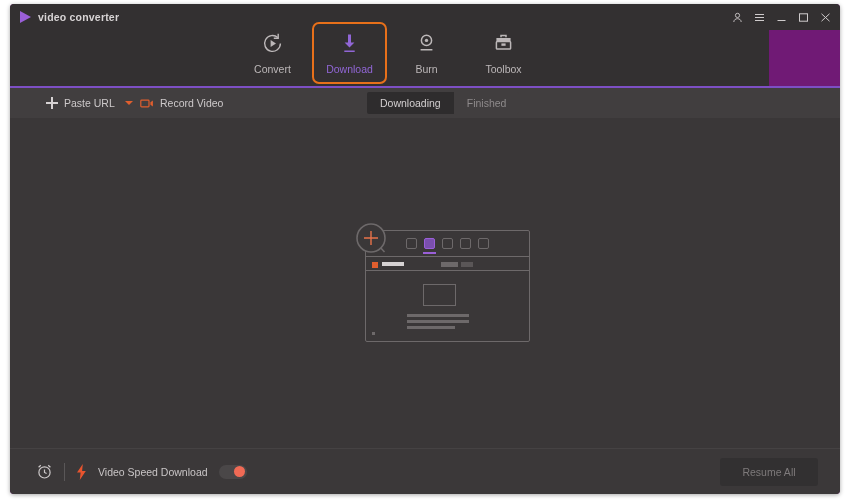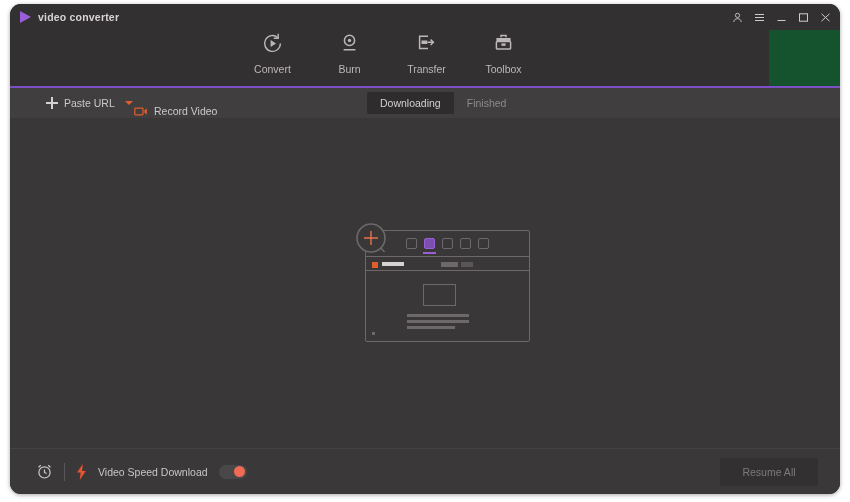--- a/index.html
+++ b/index.html
@@ -11,22 +11,22 @@
     overflow: hidden;
     font-family: "Liberation Sans", sans-serif;
   }
 
   #app {
     position: absolute;
     left: 10px;
     top: 4px;
     width: 830px;
     height: 490px;
-    background: #14532d;
-    border-radius: 11px;
+    background: #701a75;
+    border-radius: 4px;
     overflow: hidden;
     box-shadow: 0 1px 4px rgba(0,0,0,0.35);
   }
 
   
   .titlebar {
     position: absolute;
     left: 0; top: 0;
     width: 830px; height: 26px;
     background: #333031;
@@ -117,21 +117,21 @@
   .tb-btn {
     position: absolute;
     display: flex;
     align-items: center;
     gap: 6px;
     height: 30px;
     font-size: 10.5px;
     color: #cdc9ca;
   }
   .tb-paste { left: 36px; }
-  .tb-record { left: 124px; margin-top: 8px; }
+  .tb-record { left: 130px; }
   .plus-ico {
     width: 12px; height: 12px;
     position: relative;
   }
   .plus-ico:before, .plus-ico:after {
     content: "";
     position: absolute;
     background: #d6d2d3;
   }
   .plus-ico:before { left: 5px; top: 0; width: 1.5px; height: 12px; }
@@ -395,43 +395,42 @@
         <div class="nav-icon">
           <svg class="icon-svg" width="23" height="23" viewBox="0 0 23 23" fill="none" stroke="#bcb7b8" stroke-width="1.4">
             <path d="M19.4 11.5a7.9 7.9 0 1 1-2.6-5.9"></path>
             <polyline points="17.2,1.8 17.2,6.2 12.8,6.2"></polyline>
             <path d="M9.6 7.9 L15 11.5 L9.6 15.1 Z" fill="#bcb7b8" stroke="none"></path>
           </svg>
         </div>
         <div class="nav-label">Convert</div>
       </div>
 
+      <div class="nav-item active">
+        <div class="nav-icon">
+          <svg class="icon-svg" width="23" height="23" viewBox="0 0 23 23" fill="none" stroke="#9166d6" stroke-width="1.6">
+            <line x1="11.5" y1="2.6" x2="11.5" y2="13.2" stroke-width="3"></line>
+            <path d="M6.6 10.4 L11.5 15.6 L16.4 10.4 Z" fill="#9166d6" stroke="none"></path>
+            <line x1="6.3" y1="19.2" x2="16.7" y2="19.2"></line>
+          </svg>
+        </div>
+        <div class="nav-label">Download</div>
+      </div>
 
       <div class="nav-item">
         <div class="nav-icon">
           <svg class="icon-svg" width="23" height="23" viewBox="0 0 23 23" fill="none" stroke="#bcb7b8" stroke-width="1.5">
             <circle cx="11.5" cy="8.4" r="5.1"></circle>
             <circle cx="11.5" cy="8.4" r="1.7" fill="#bcb7b8" stroke="none"></circle>
             <line x1="5.6" y1="17.8" x2="17.4" y2="17.8"></line>
           </svg>
         </div>
         <div class="nav-label">Burn</div>
       </div>
 
-      <div class="nav-item">
-        <div class="nav-icon">
-          <svg class="icon-svg" width="23" height="23" viewBox="0 0 23 23" fill="none" stroke="#bcb7b8" stroke-width="1.5">
-            <path d="M13 4.2 H4.6 V16.4 H13"></path>
-            <line x1="6.5" y1="10.3" x2="12.3" y2="10.3" stroke-width="3.4"></line>
-            <line x1="12.5" y1="10.3" x2="18" y2="10.3"></line>
-            <polyline points="15.6,7.6 18.4,10.3 15.6,13"></polyline>
-          </svg>
-        </div>
-        <div class="nav-label">Transfer</div>
-      </div>
 
       <div class="nav-item">
         <div class="nav-icon">
           <svg class="icon-svg" width="23" height="23" viewBox="0 0 23 23" fill="none" stroke="#bcb7b8" stroke-width="1.5">
             <path d="M9 5.2 V3.6 H14 V5.2"></path>
             <rect x="4.4" y="6" width="14.2" height="3" fill="#bcb7b8" stroke="none"></rect>
             <rect x="4.4" y="9.6" width="14.2" height="7.4" rx="0.8"></rect>
             <rect x="9.4" y="11.4" width="4.2" height="2.4" fill="#bcb7b8" stroke="none"></rect>
           </svg>
         </div>

